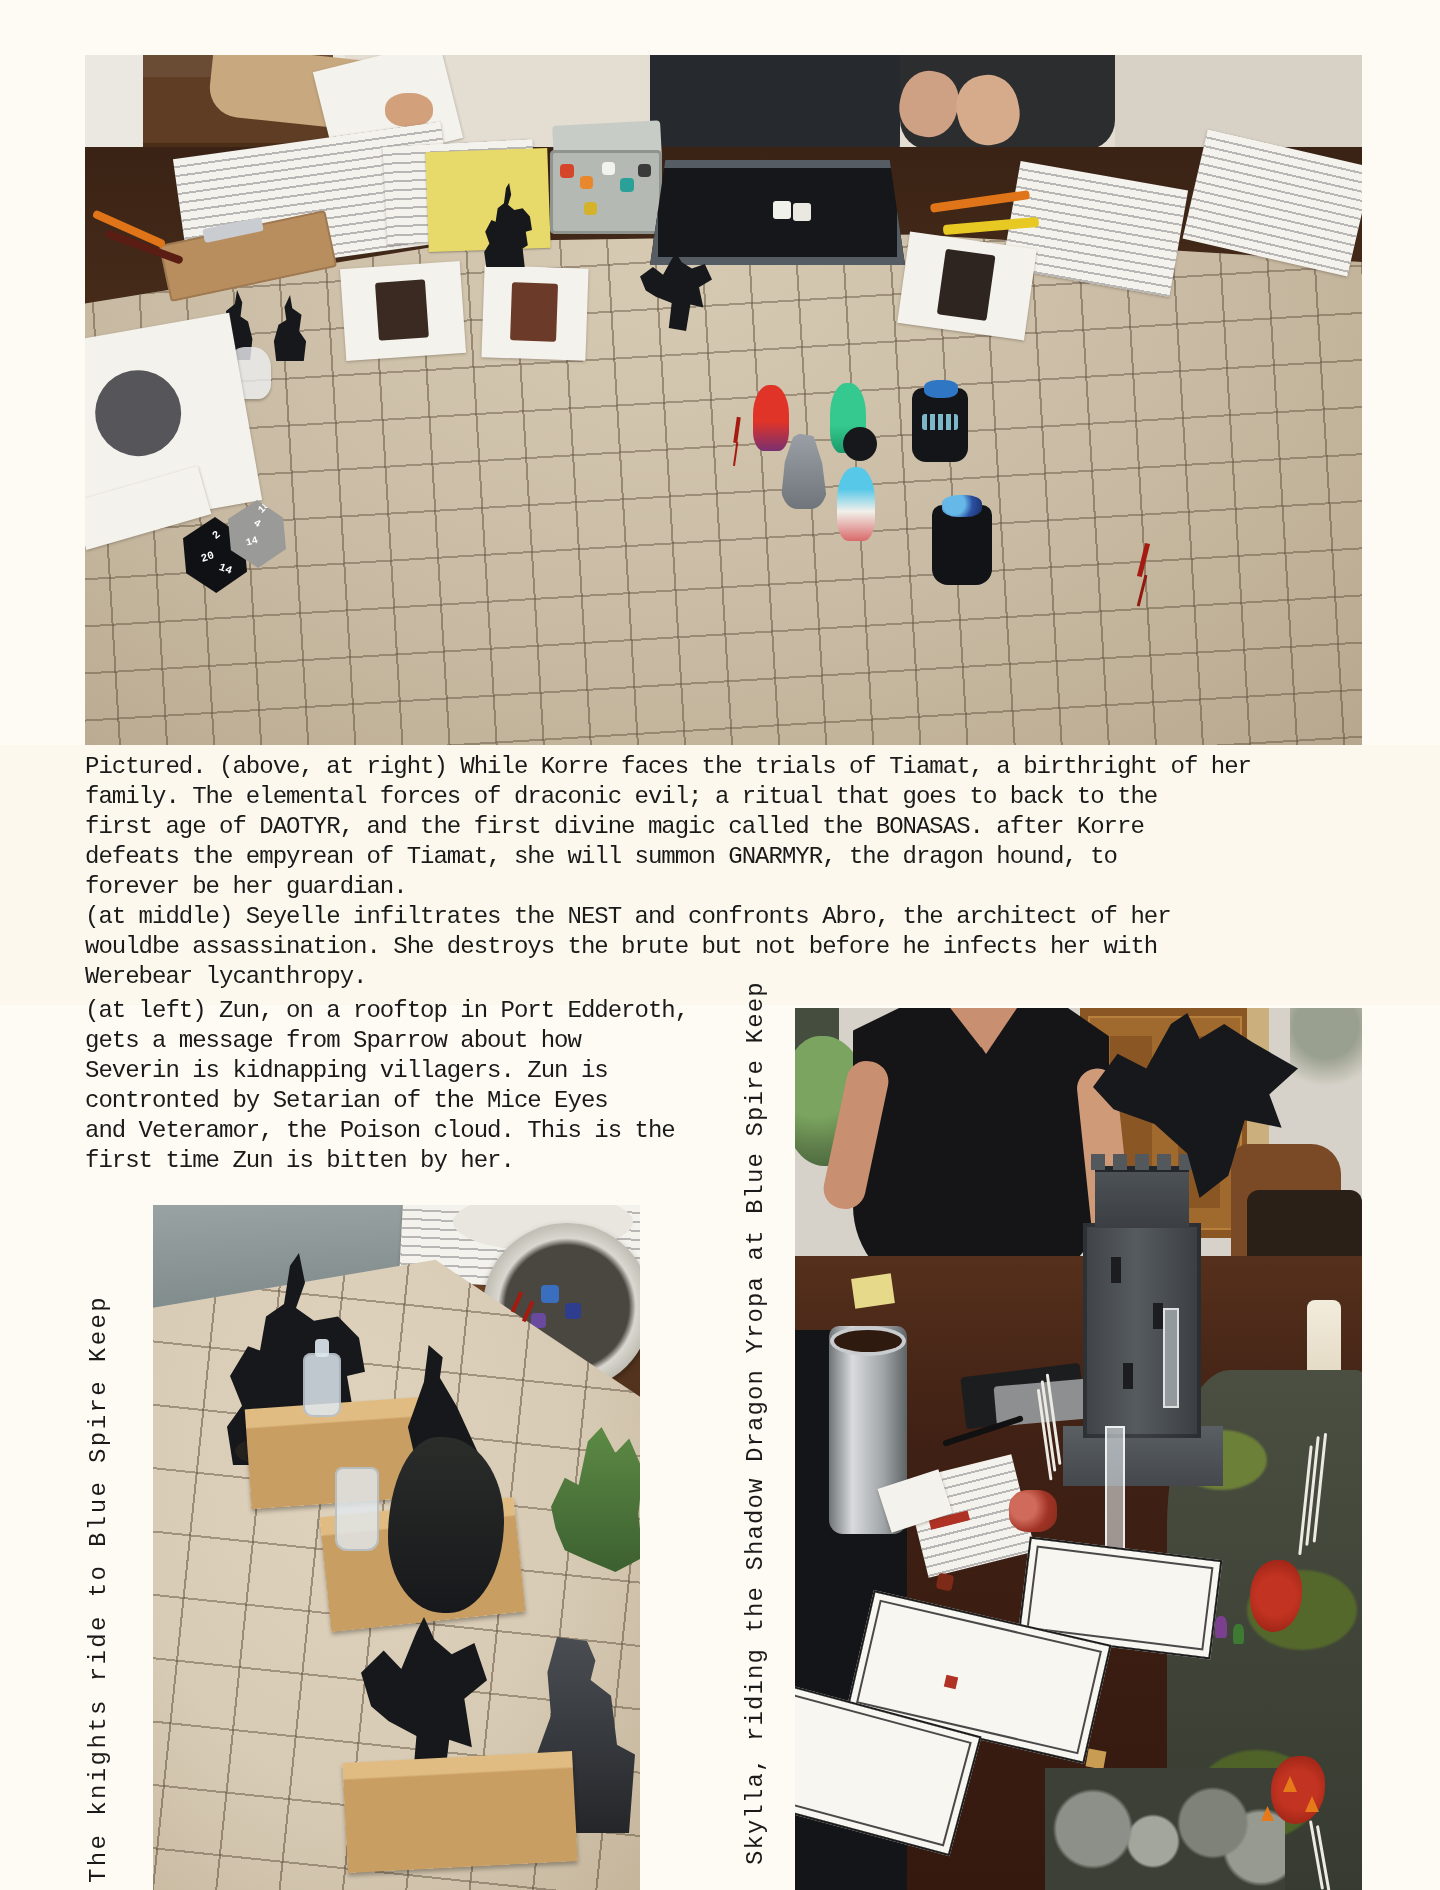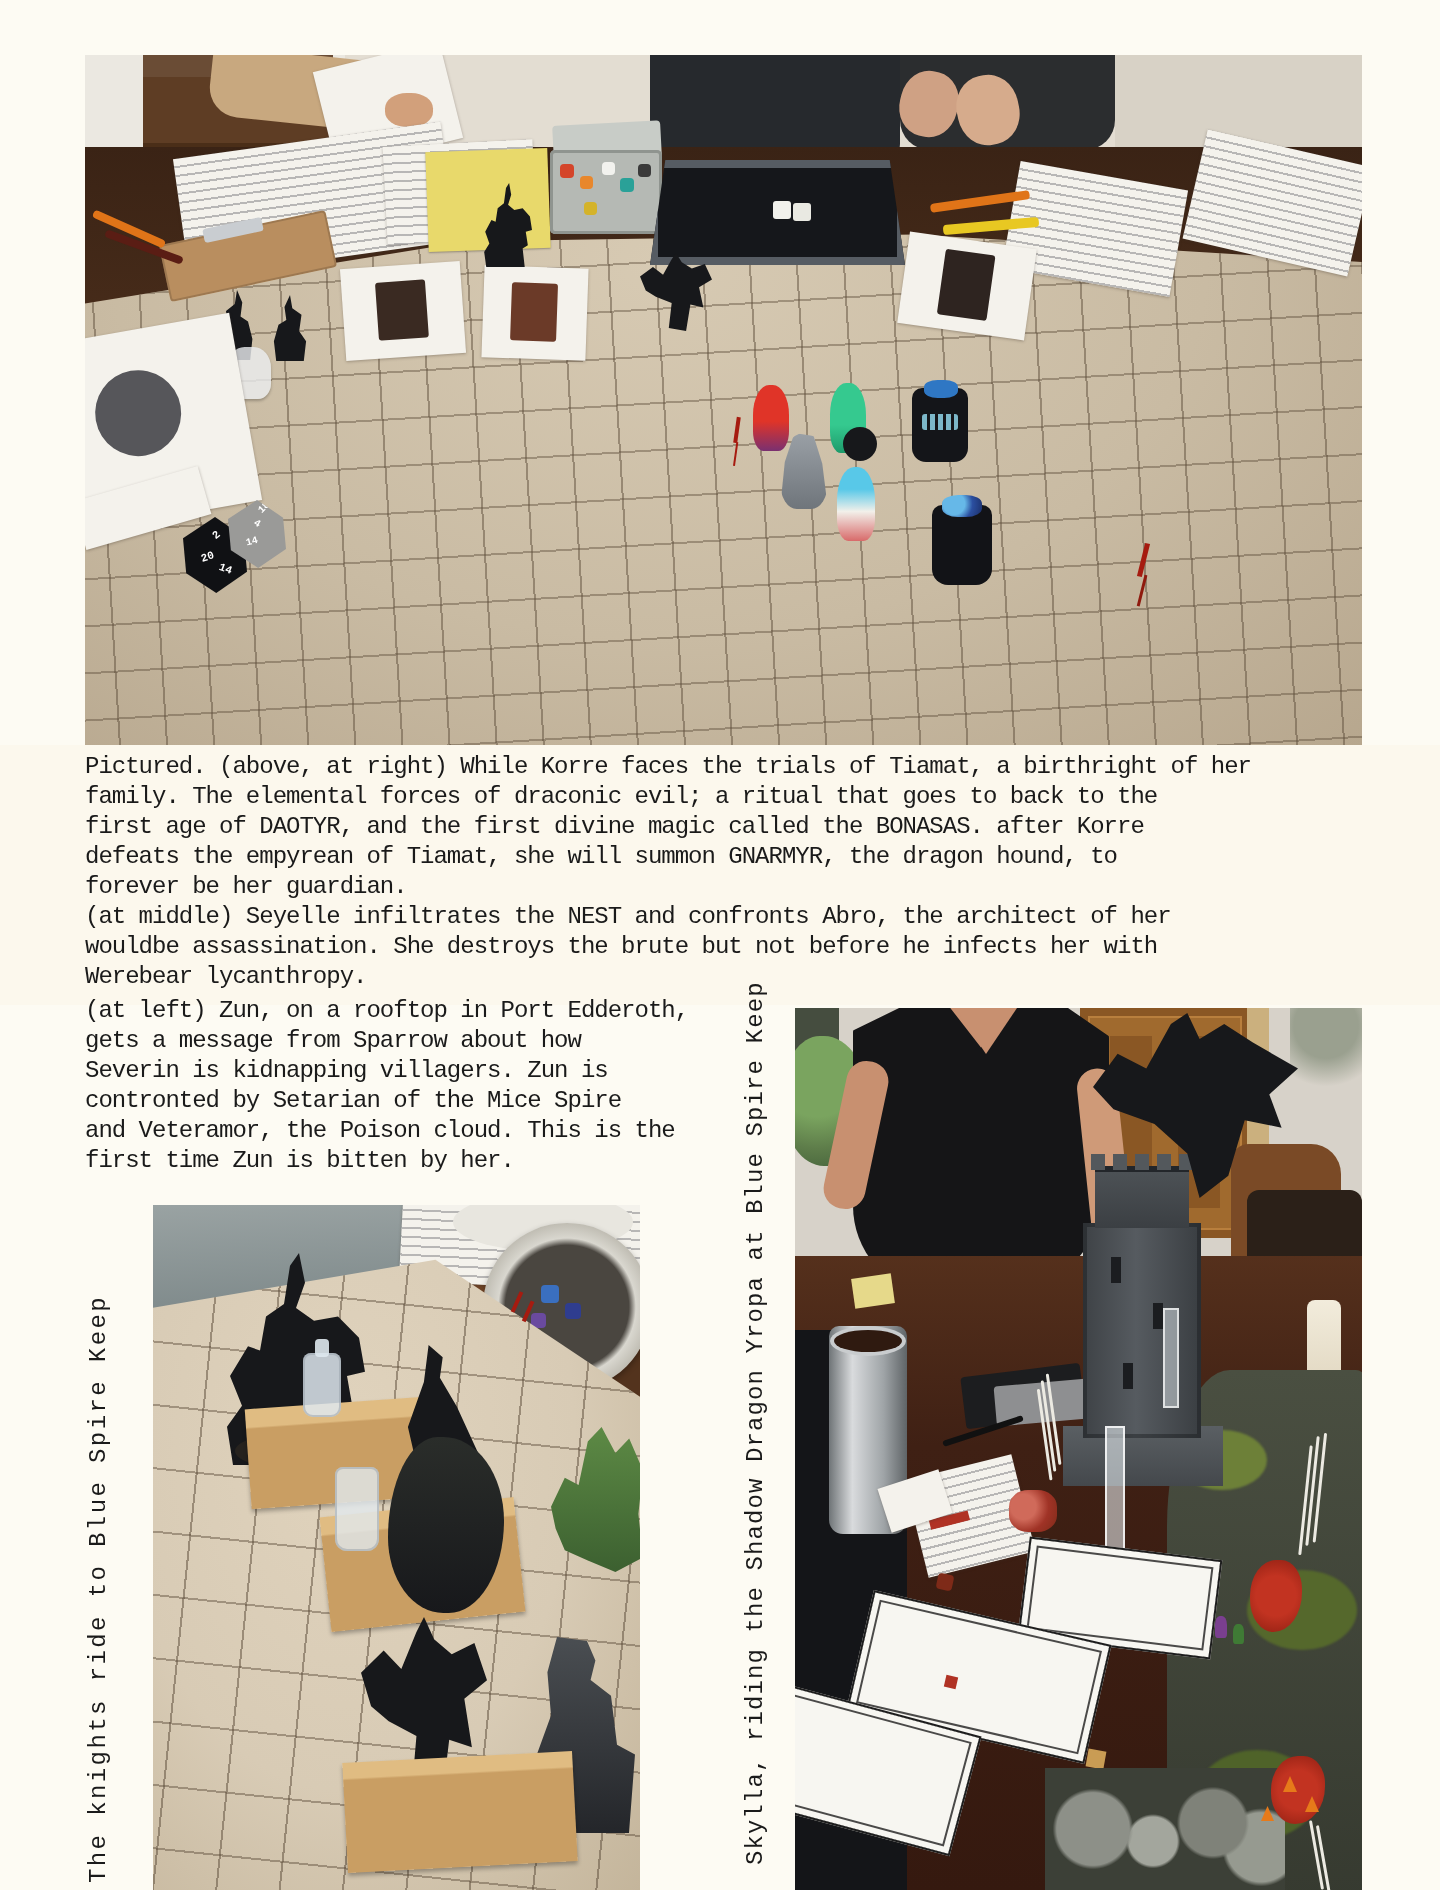--- a/index.html
+++ b/index.html
@@ -126,21 +126,21 @@
 family. The elemental forces of draconic evil; a ritual that goes to back to the
 first age of DAOTYR, and the first divine magic called the BONASAS. after Korre
 defeats the empyrean of Tiamat, she will summon GNARMYR, the dragon hound, to
 forever be her guardian.
 (at middle) Seyelle infiltrates the NEST and confronts Abro, the architect of her
 wouldbe assassination. She destroys the brute but not before he infects her with
 Werebear lycanthropy.</div>
 <div class="cap" style="left:85px;top:996px;width:640px">(at left) Zun, on a rooftop in Port Edderoth,
 gets a message from Sparrow about how
 Severin is kidnapping villagers. Zun is
-contronted by Setarian of the Mice Spire
+contronted by Setarian of the Mice Eyes
 and Veteramor, the Poison cloud. This is the
 first time Zun is bitten by her.</div>
 
 <div class="vcap" style="left:85px;top:1290px;width:593px;letter-spacing:2.4px">The knights ride to Blue Spire Keep</div>
 <div class="vcap" style="left:742px;top:975px;width:890px;letter-spacing:1.1px">Skylla, riding the Shadow Dragon Yropa at Blue Spire Keep</div>
 
 <div class="photo" style="left:153px;top:1205px;width:487px;height:685px;background:#53331d">
 
   <div class="it" style="left:0;top:0;width:487px;height:120px;background:linear-gradient(90deg,#5a381f,#7b4a2a)"></div>
   <div class="it" style="left:-10px;top:-8px;width:270px;height:112px;background:linear-gradient(#9aa3a3,#7f8a8b);transform:rotate(-3deg);border-radius:4px"></div>

